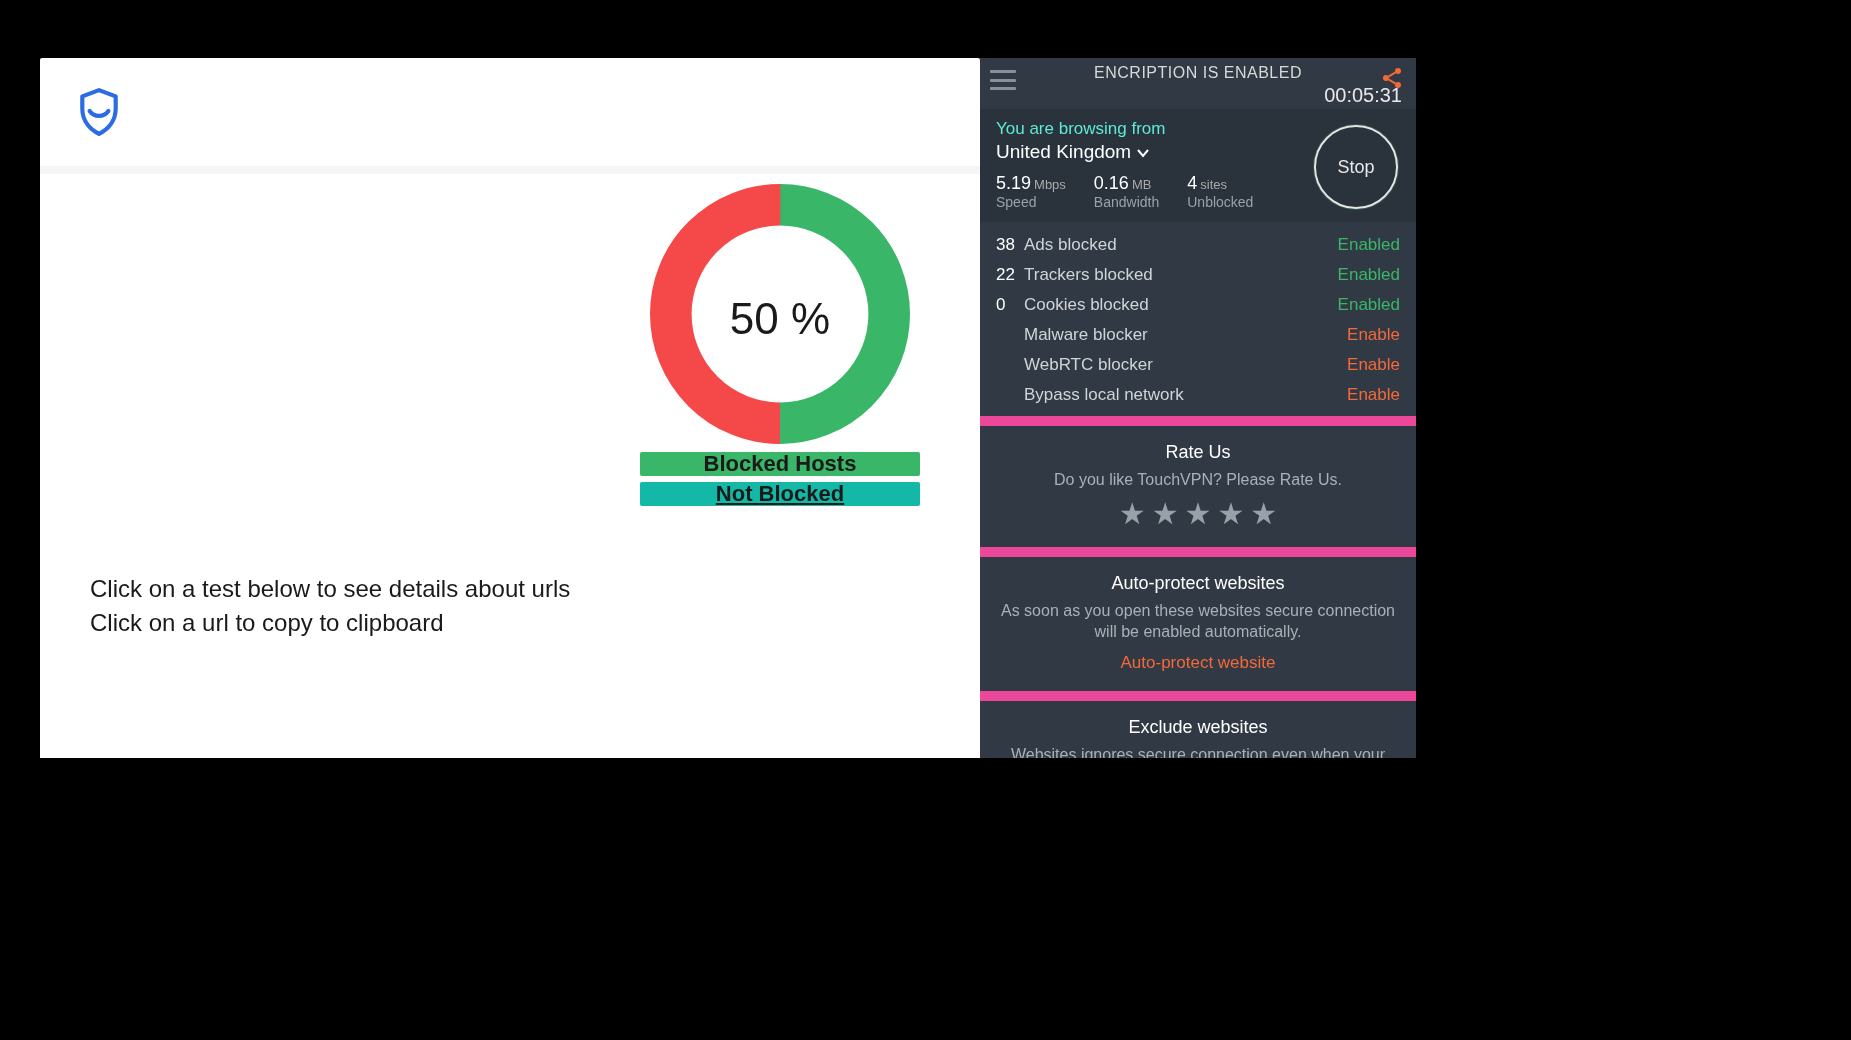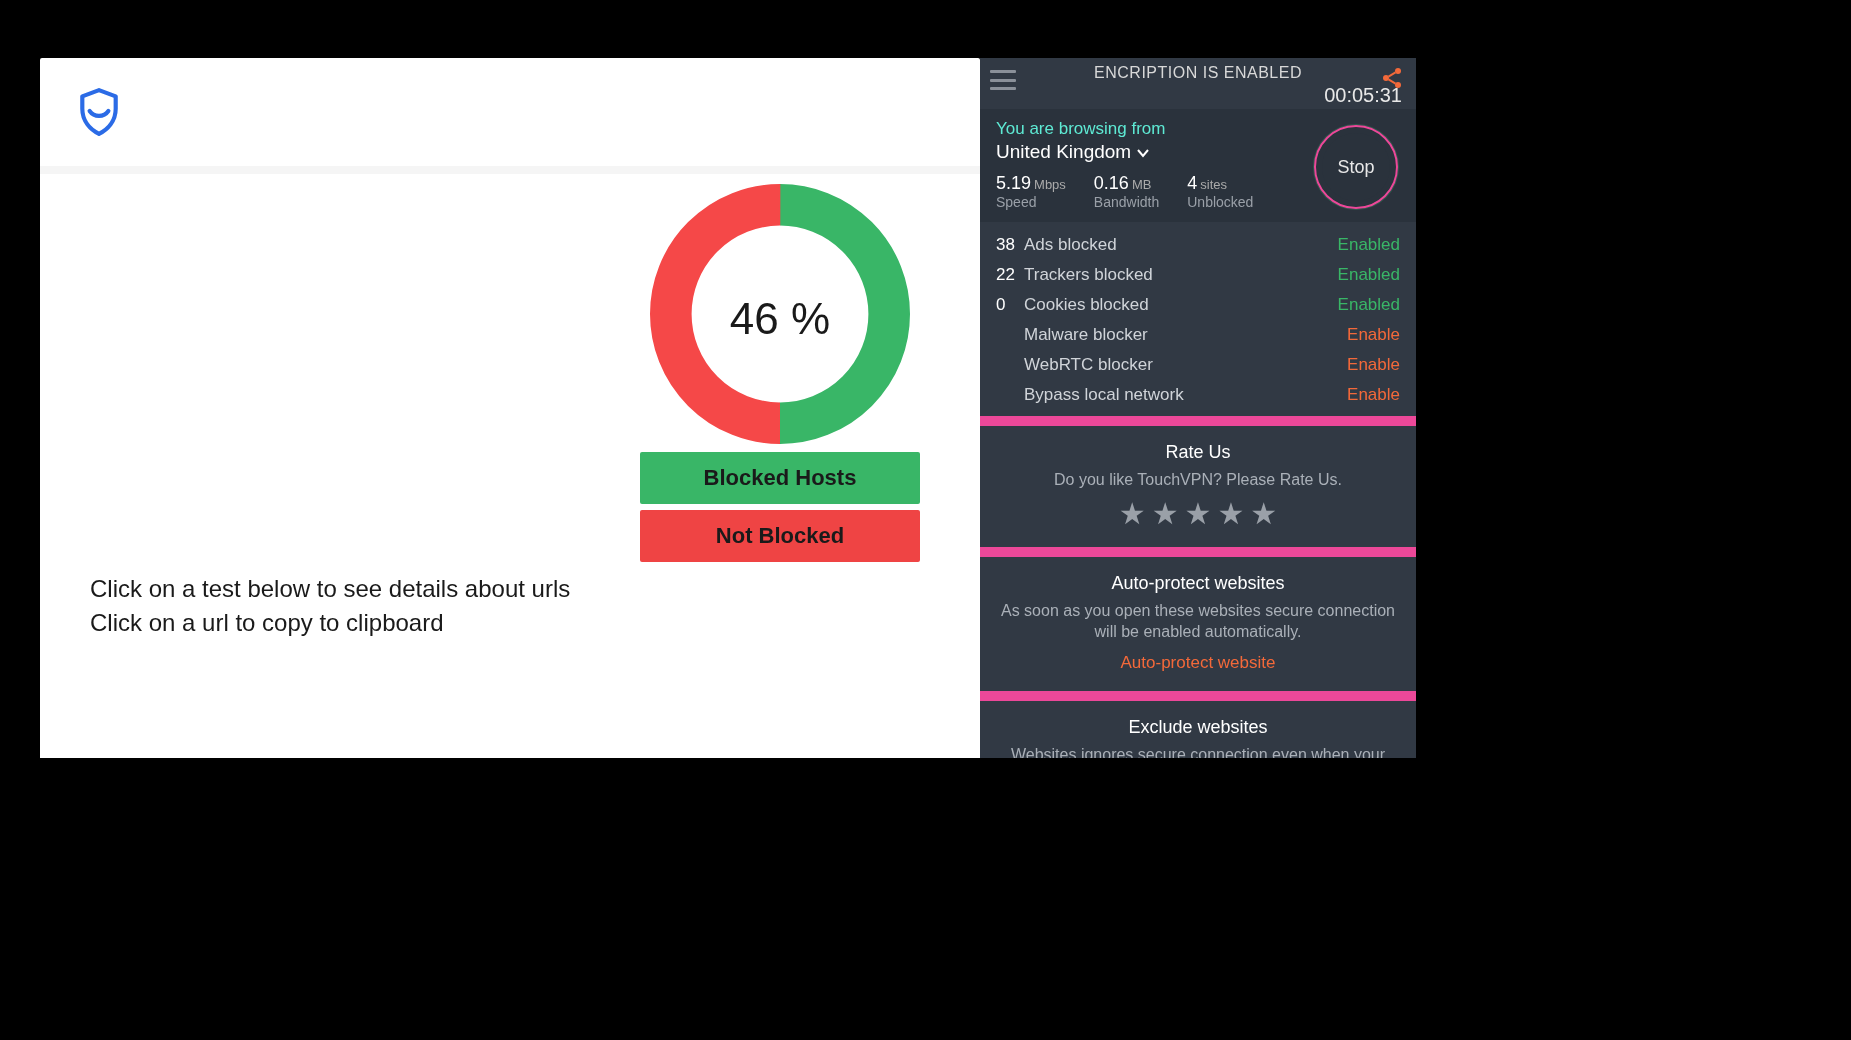--- a/index.html
+++ b/index.html
@@ -69,31 +69,31 @@
   .legend {
     position: absolute;
     left: 600px;
     top: 278px;
     width: 280px;
     display: flex;
     flex-direction: column;
     gap: 6px;
   }
   .legend-item {
-    height: 52px;
+    height: 24px;
     display: flex;
     align-items: center;
     justify-content: center;
     font-size: 22px;
     font-weight: 700;
     color: #1a1a1a;
     border-radius: 2px;
   }
   .legend-green { background: #39b667; }
-  .legend-red   { background: #ef4444; }
+  .legend-red   { background: #14b8a6; text-decoration: underline; }
   .instructions {
     position: absolute;
     left: 50px;
     top: 398px;
     font-size: 24px;
     line-height: 1.4;
     color: #1a1a1a;
   }
   
   .right-panel {
@@ -150,21 +150,21 @@
     display: flex; gap: 28px; margin-top: 10px;
   }
   .stat .big { color:#fff; font-size:18px;margin-top:8px; }
   .stat .unit { color:#aaa; font-size:13px; margin-left:3px; }
   .stat .label { color:#9aa0a8; font-size:14px; }
   .stop-ring {
     position: absolute;
     right: 18px; top: 16px;
     width: 84px; height: 84px;
     border-radius: 50%;
-    border: 2px solid #ec4899;
+    border: 2px solid #e5e5e5;
     display:flex; align-items:center; justify-content:center;
     color:#e8e8e8; font-size:18px;
     box-shadow: inset 0 0 0 6px #2a323c, 0 0 0 1px #2f5a4e;
     cursor:pointer;
   }
   .rp-blockers {
     background:#313944;
     padding: 8px 16px 6px 16px;
   }
   .blk-row {
@@ -203,21 +203,21 @@
       </span>
     </div>
     <div class="left-gap"></div>
     <div class="left-body">
 
       <div class="donut-wrap">
         <svg class="donut" viewBox="0 0 100 100">
           <circle cx="50" cy="50" r="42" fill="none" stroke="#39b667" stroke-width="16" stroke-dasharray="131.95 263.9" transform="rotate(-90 50 50)"></circle>
           <circle cx="50" cy="50" r="42" fill="none" stroke="#f54848" stroke-width="16" stroke-dasharray="131.95 263.9" transform="rotate(90 50 50)"></circle>
         </svg>
-        <div class="donut-pct">46 %</div>
+        <div class="donut-pct">50 %</div>
       </div>
 
       <div class="legend">
         <div class="legend-item legend-green">Blocked Hosts</div>
         <div class="legend-item legend-red">Not Blocked</div>
       </div>
 
       <div class="instructions">
         <div>Click on a test below to see details about urls</div>
         <div>Click on a url to copy to clipboard</div>

